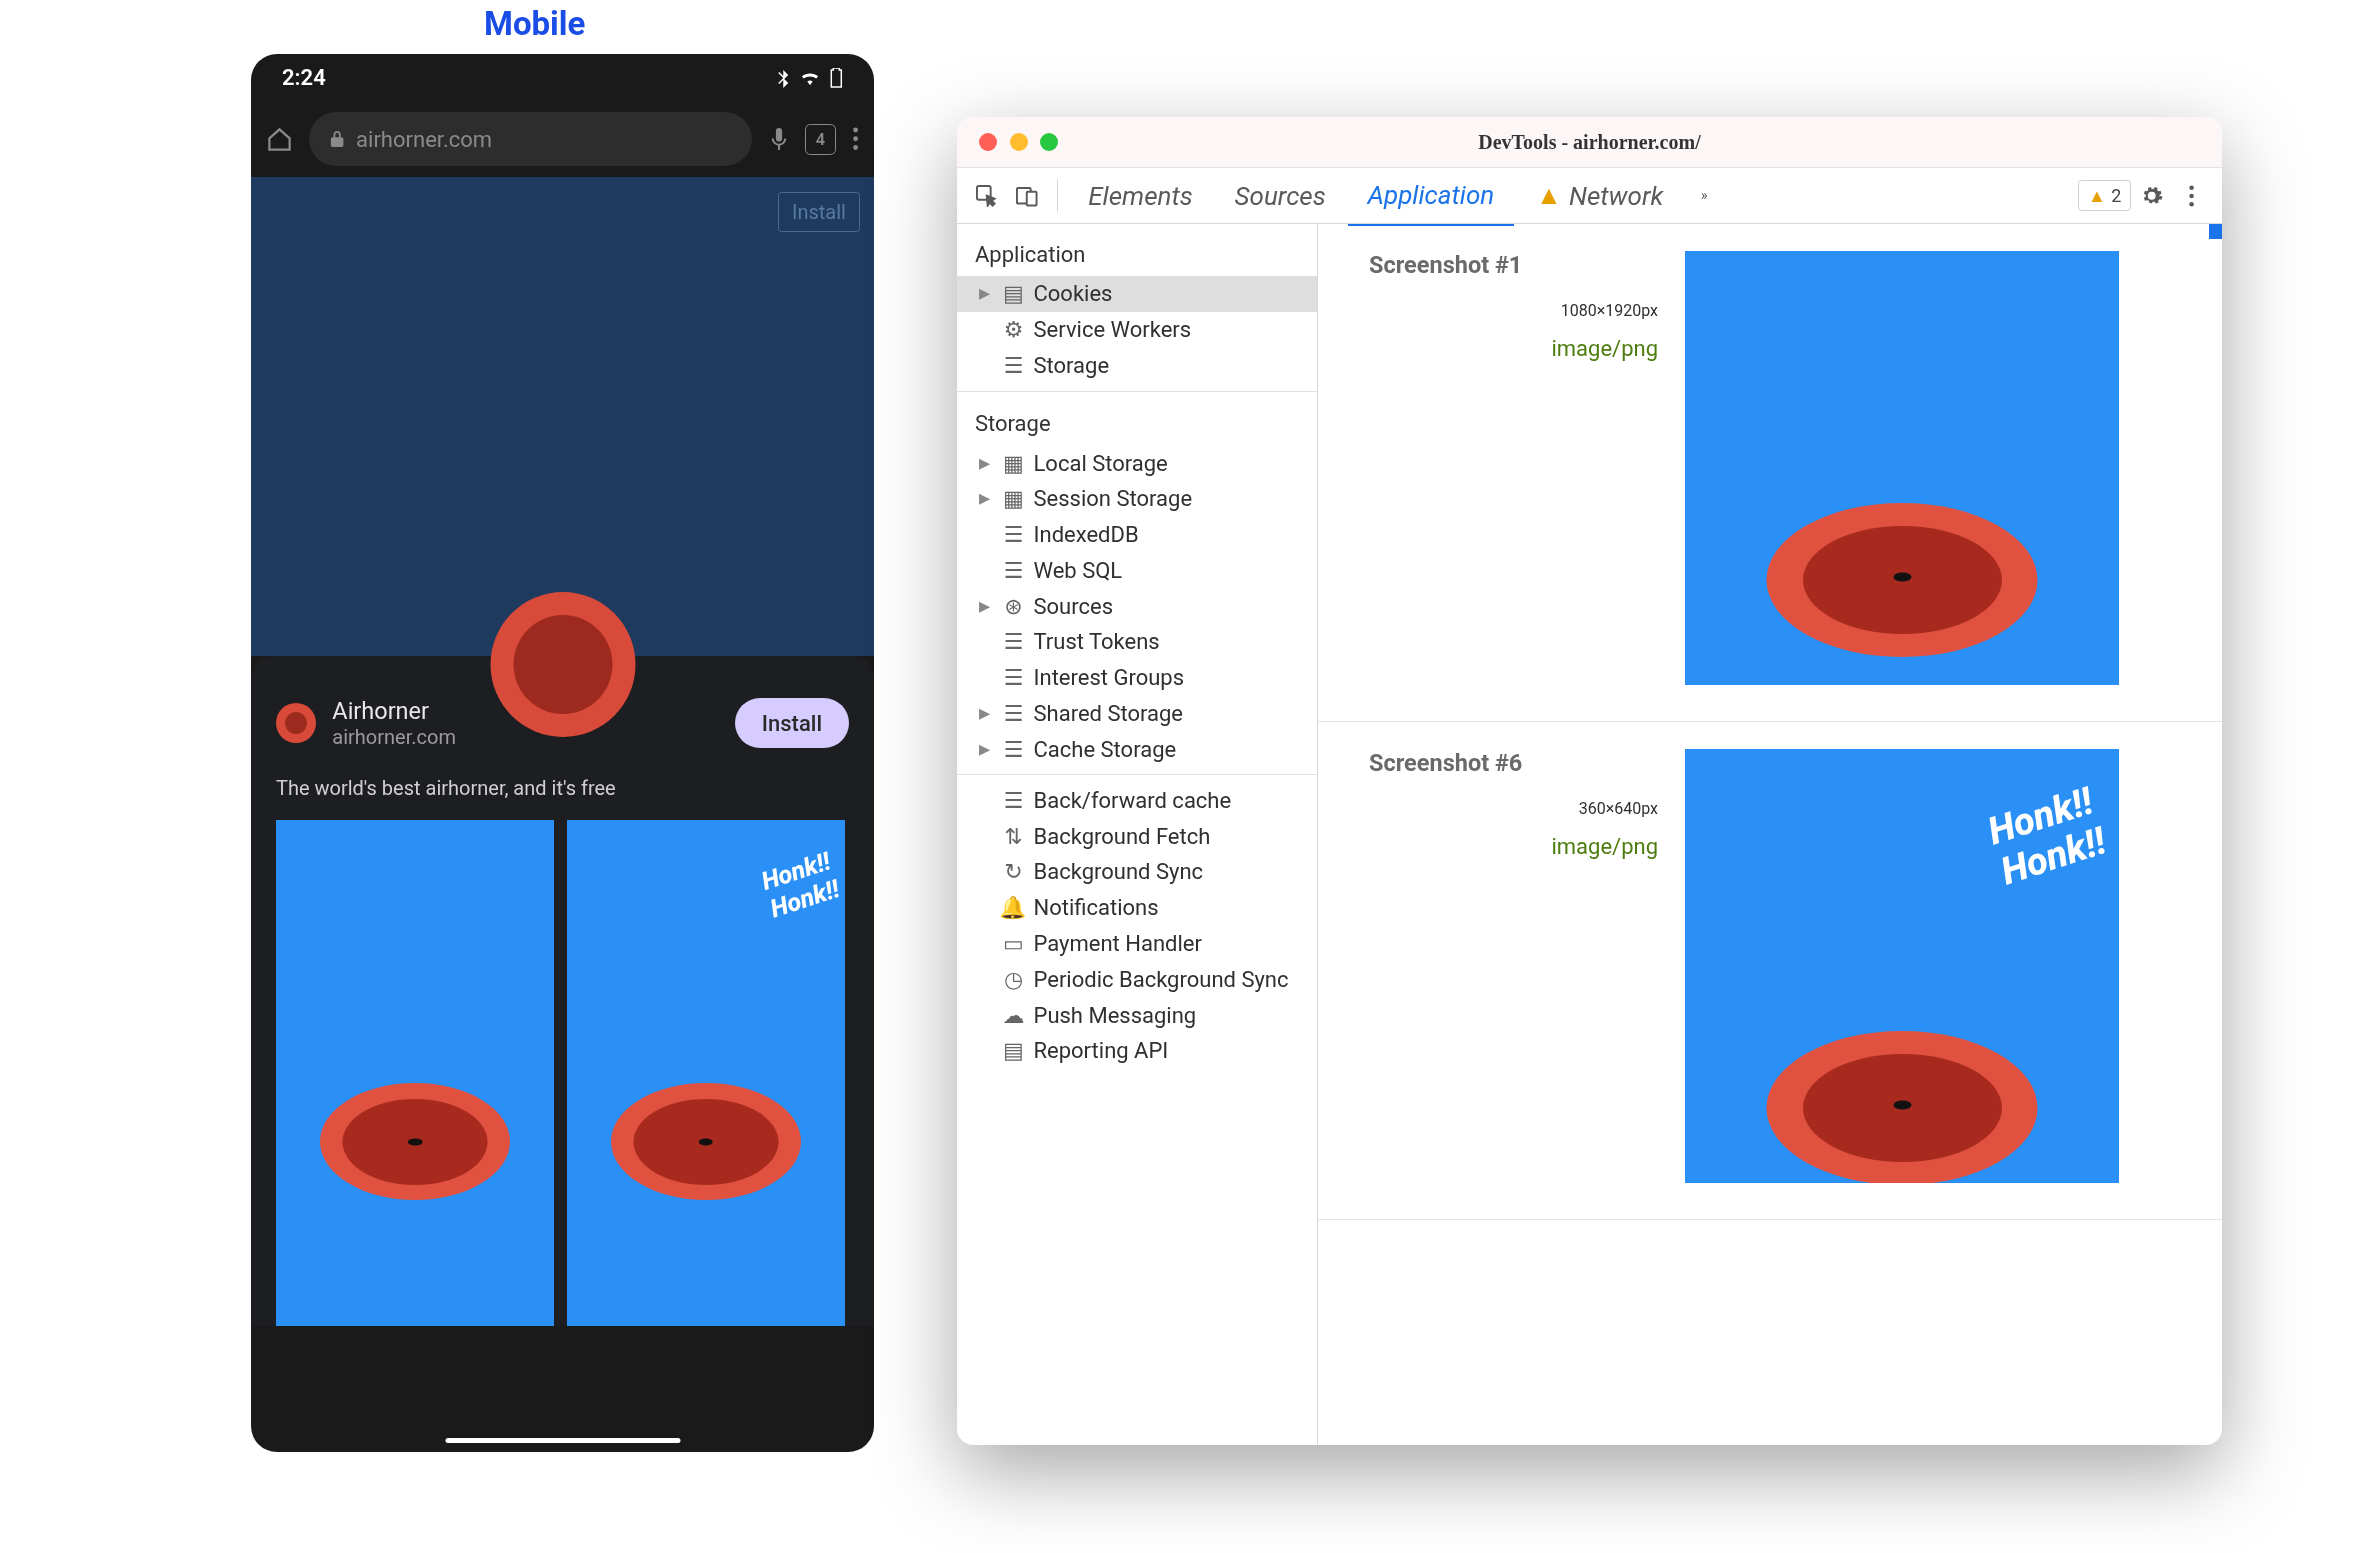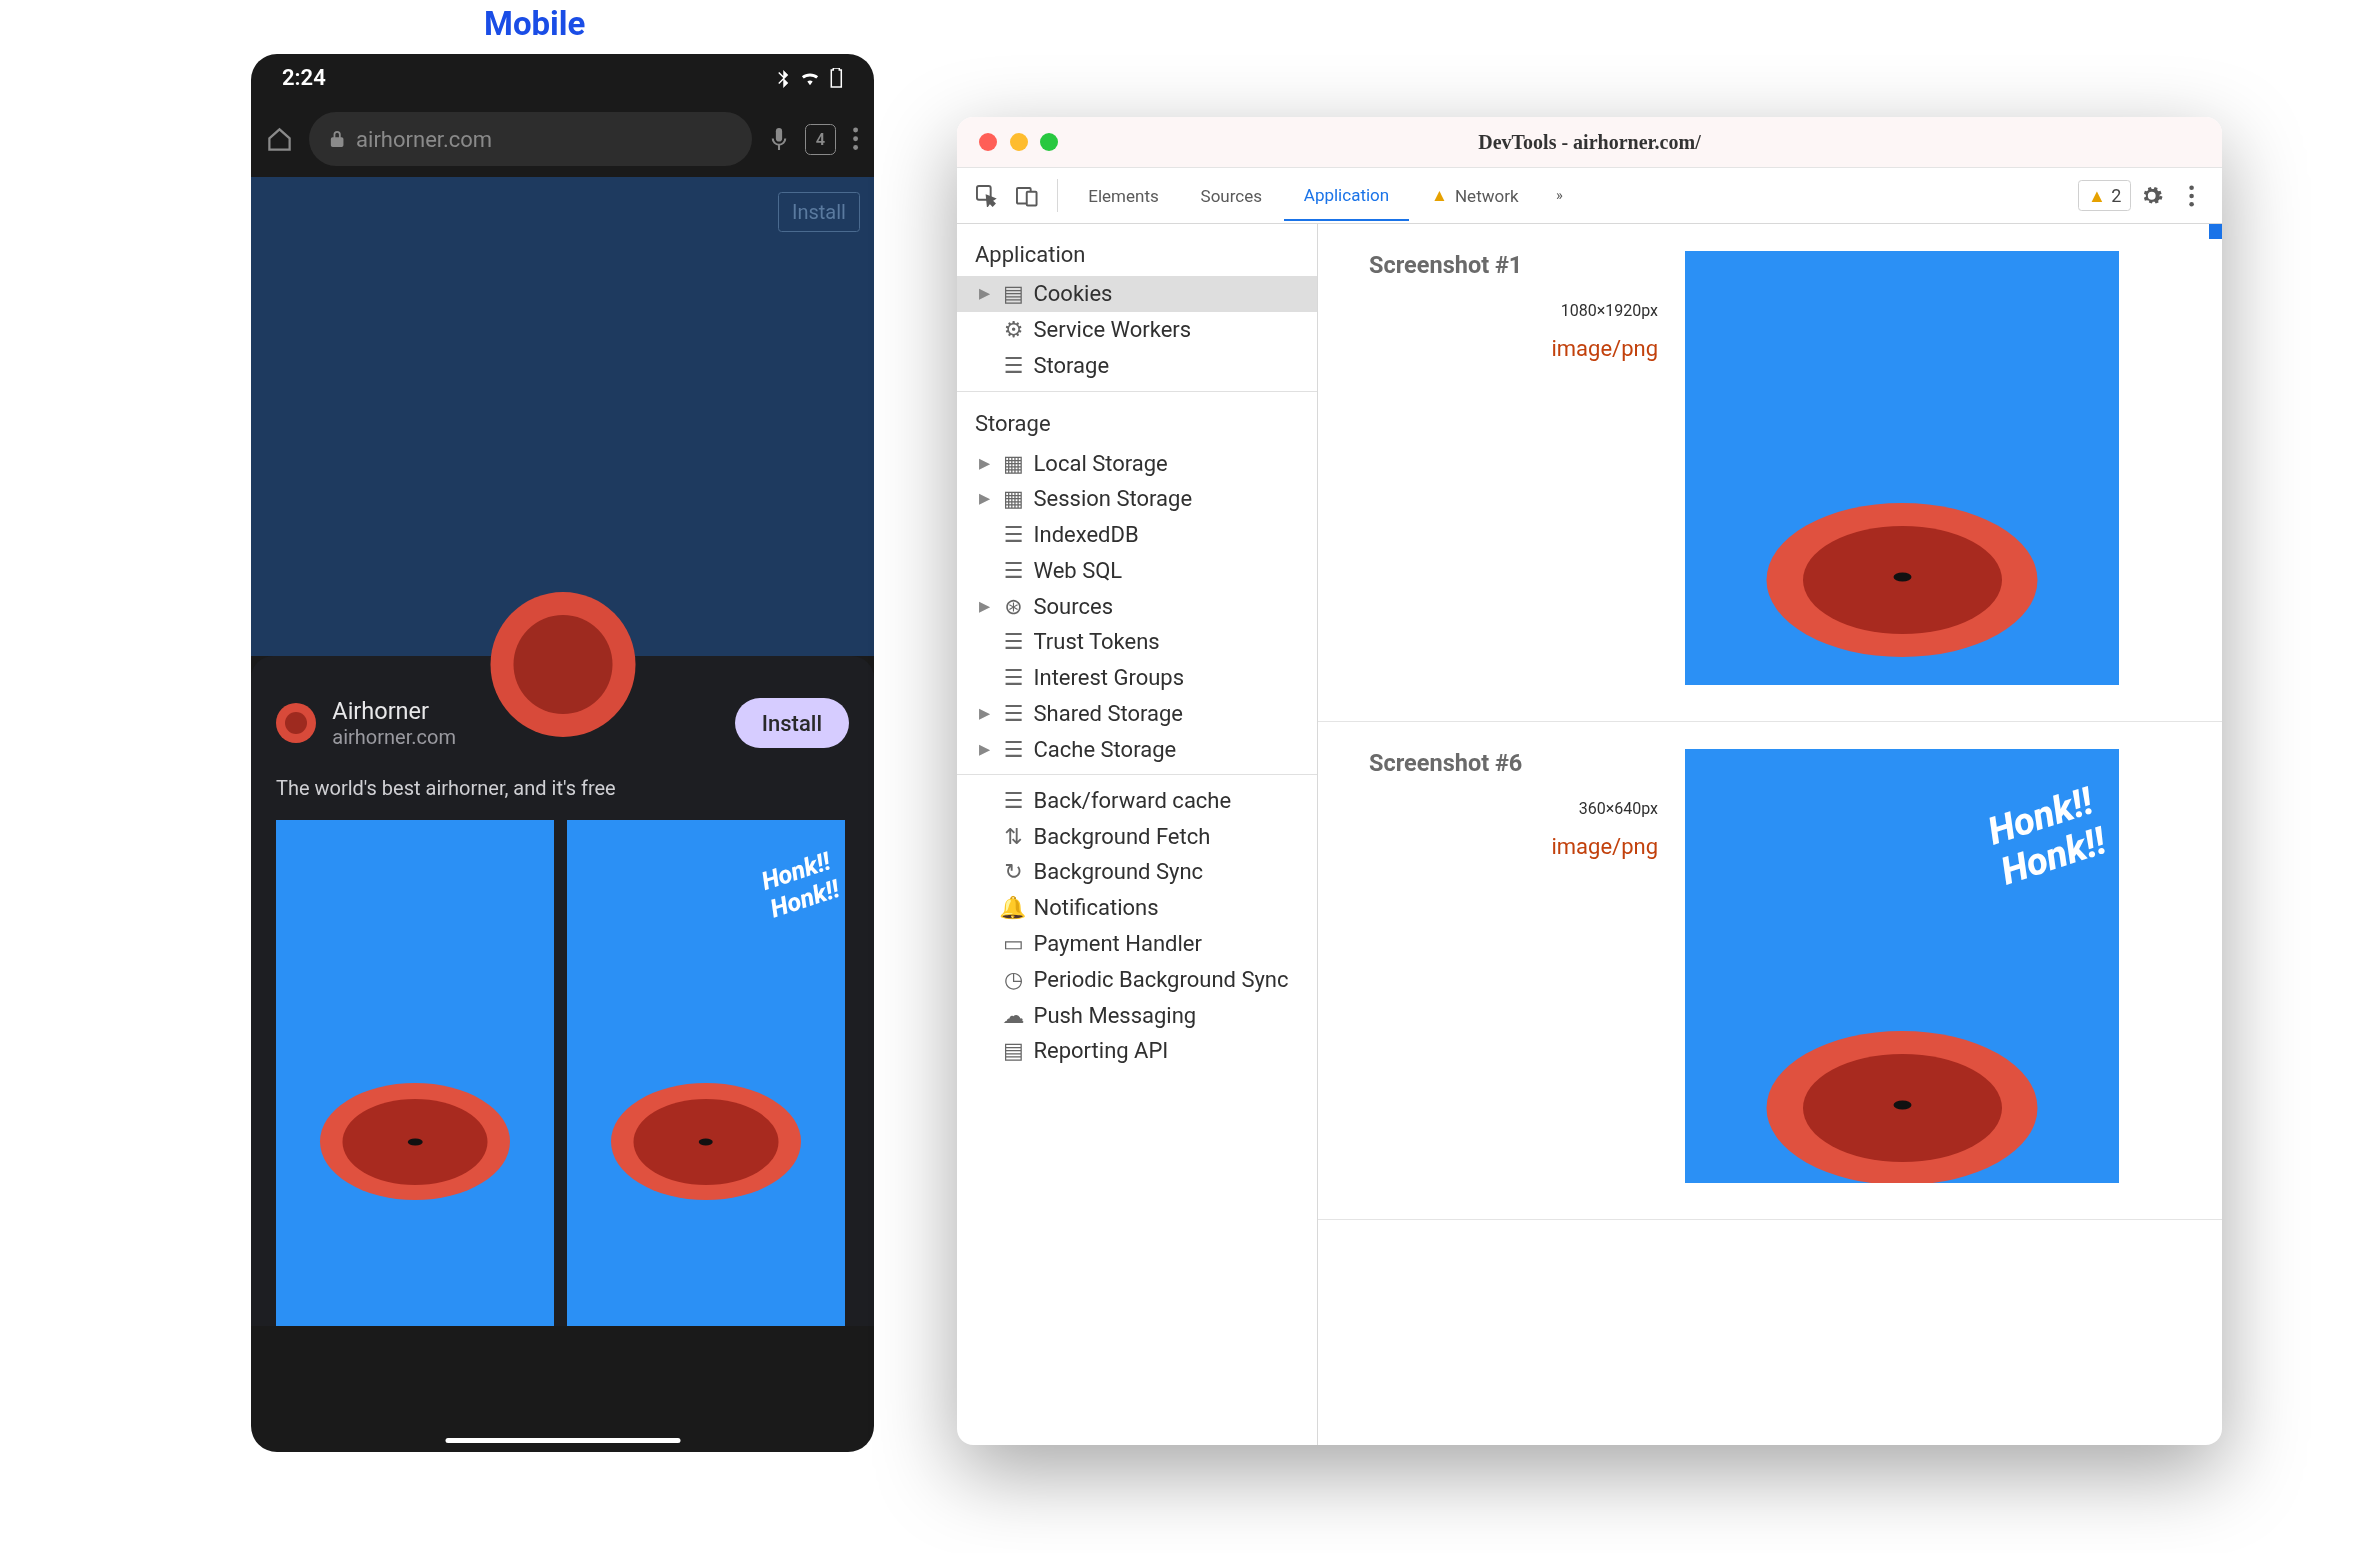--- a/index.html
+++ b/index.html
@@ -46,21 +46,21 @@
 .devtools { position:absolute; left:957px; top:117px; width:1265px; height:1328px; background:#fff; border-radius:16.3px; box-shadow:0 27px 81px rgba(0,0,0,.35); overflow:hidden; }
 .dt-titlebar { height:51px; background:#fdf6f6; display:flex; align-items:center; position:relative; border-bottom:0.9px solid #e4e4e4; }
 .traffic { display:flex; gap:12.6px; padding-left:22px; }
 .traffic span { width:18px; height:18px; border-radius:50%; }
 .tr-red{background:#ff5f57;} .tr-yel{background:#febc2e;} .tr-grn{background:#28c840;}
 .dt-title { position:absolute; left:50%; transform:translateX(-50%); font-size:20px; font-weight:600; color:#333;font-family:Liberation Serif, serif; }
 
 .dt-tabbar { height:56px; display:flex; align-items:center; border-bottom:0.9px solid #d8d8d8; padding:0 11px; gap:1.8px; }
 .dt-iconbtn { width:38px; height:38px; display:flex; align-items:center; justify-content:center; color:#5a5a5a; }
 .dt-sep { width:0.9px; height:33px; background:#d8d8d8; margin:0 9px; }
-.dt-tab { font-size:17px; color:#5a5a5a; padding:14.5px 20px; cursor:pointer; display:flex; align-items:center; gap:7.2px; }
+.dt-tab { font-size:26px; color:#5a5a5a; padding:14.5px 20px; cursor:pointer; display:flex; align-items:center; gap:7.2px;font-style:italic; }
 .dt-tab.active { color:#1a73e8; border-bottom:2.7px solid #1a73e8; margin-bottom:-0.9px; }
 .dt-spacer { flex:1; }
 .dt-badge { display:flex; align-items:center; gap:5.4px; border:0.9px solid #d0d0d0; border-radius:3.6px; padding:3.6px 9px; font-size:18px; color:#444; }
 .warn-tri { color:#e6a100; }
 
 .dt-body { display:flex; height:calc(100% - 107px); }
 .dt-sidebar { width:361px; border-right:0.9px solid #d8d8d8; overflow-y:auto; padding-top:5.4px; }
 .dt-section-h { font-size:22px; color:#333; padding:12.6px 18px 9px; }
 .dt-item { display:flex; align-items:center; gap:9px; font-size:22px; color:#303030; padding:5.4px 11px 5.4px 22px; white-space:nowrap; }
 .dt-item.sel { background:#dedede; }
@@ -68,21 +68,21 @@
 .dt-item .noarrow { width:14.5px; }
 .dt-item .ic { width:22px; display:flex; justify-content:center; color:#666; }
 .dt-divider { height:0.9px; background:#e0e0e0; margin:7.2px 0; }
 
 .dt-main { flex:1; overflow-y:auto; position:relative; }
 .dt-scrollbar { position:absolute; top:0; right:0; width:12.6px; height:14.5px; background:#1a73e8; }
 .shot-block { display:flex; border-bottom:0.9px solid #e4e4e4; padding:27px 36px 36px 51px; gap:27px; }
 .shot-meta { width:289px; text-align:right; }
 .shot-title { font-size:23.5px; font-weight:700; color:#6a6a6a; margin-bottom:22px; text-align:left; }
 .shot-dim { font-size:16px; color:#303030; margin-bottom:16.3px; }
-.shot-mime { font-size:22px; color:#c2410c; }
+.shot-mime { font-size:22px; color:#4d7c0f; }
 .shot-img { width:434px; height:434px; background:#2b90f5; position:relative; overflow:hidden; }
 .shot-horn { position:absolute; left:50%; top:58%; transform:translateX(-50%); width:271px; height:154px; border-radius:50%; background:#e0513f; }
 .shot-horn::before { content:""; position:absolute; left:50%; top:50%; transform:translate(-50%,-50%); width:199px; height:108px; border-radius:50%; background:#a82a1f; }
 .shot-horn::after { content:""; position:absolute; left:50%; top:48%; transform:translate(-50%,-50%); width:18px; height:9px; border-radius:50%; background:#111; }
 .shot-honk { position:absolute; top:45px; right:18px; color:#fff; font-weight:800; font-style:italic; transform:rotate(-18deg); font-size:38px; line-height:42px; text-align:right; }
 </style>
 </head>
 <body>
 
 <div class="mobile-label">Mobile</div>

